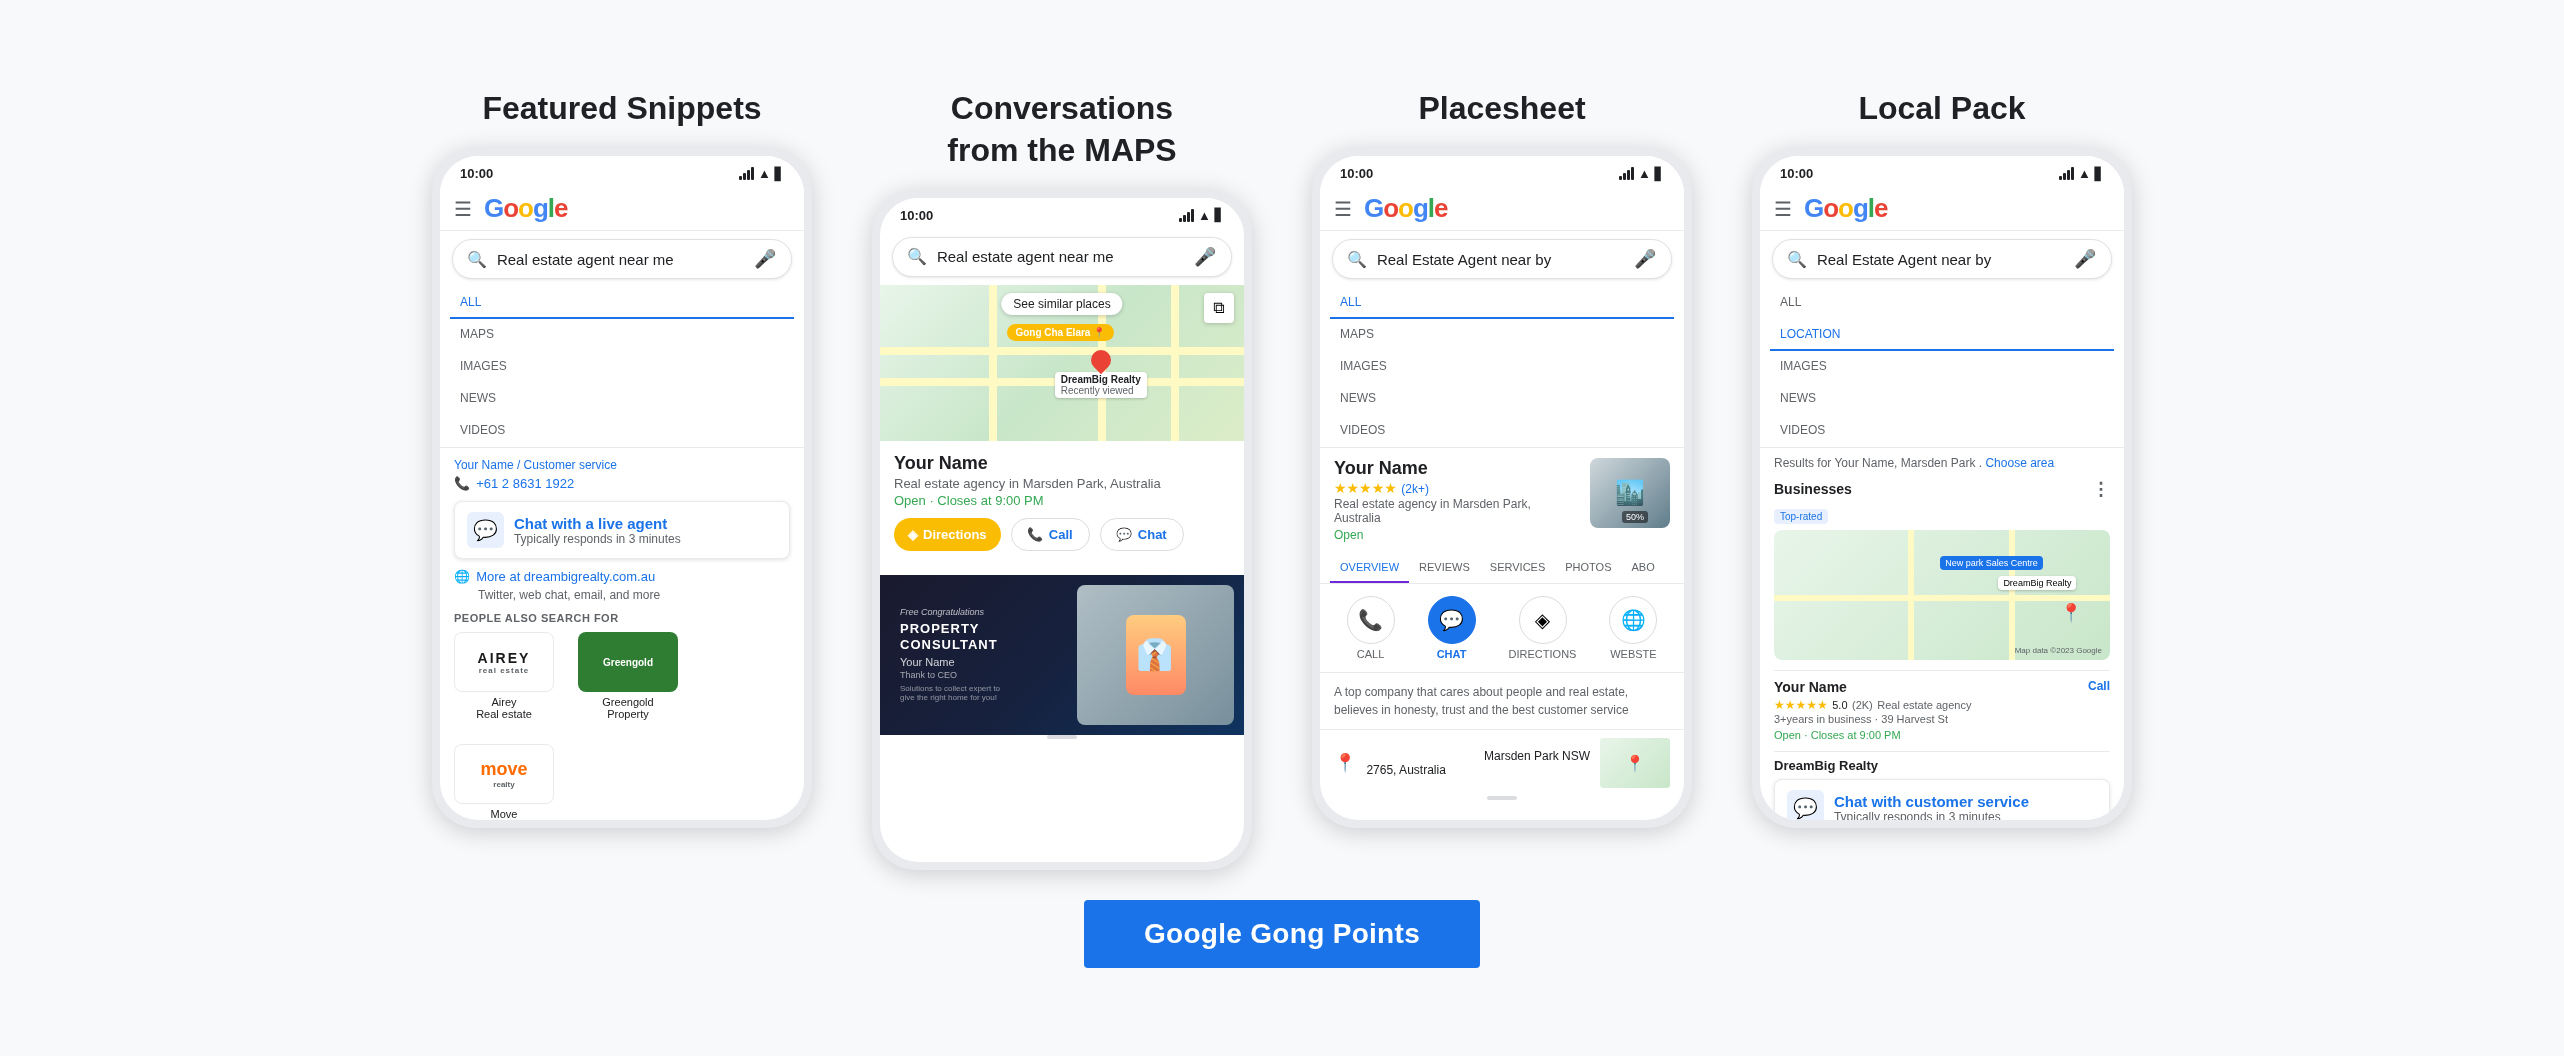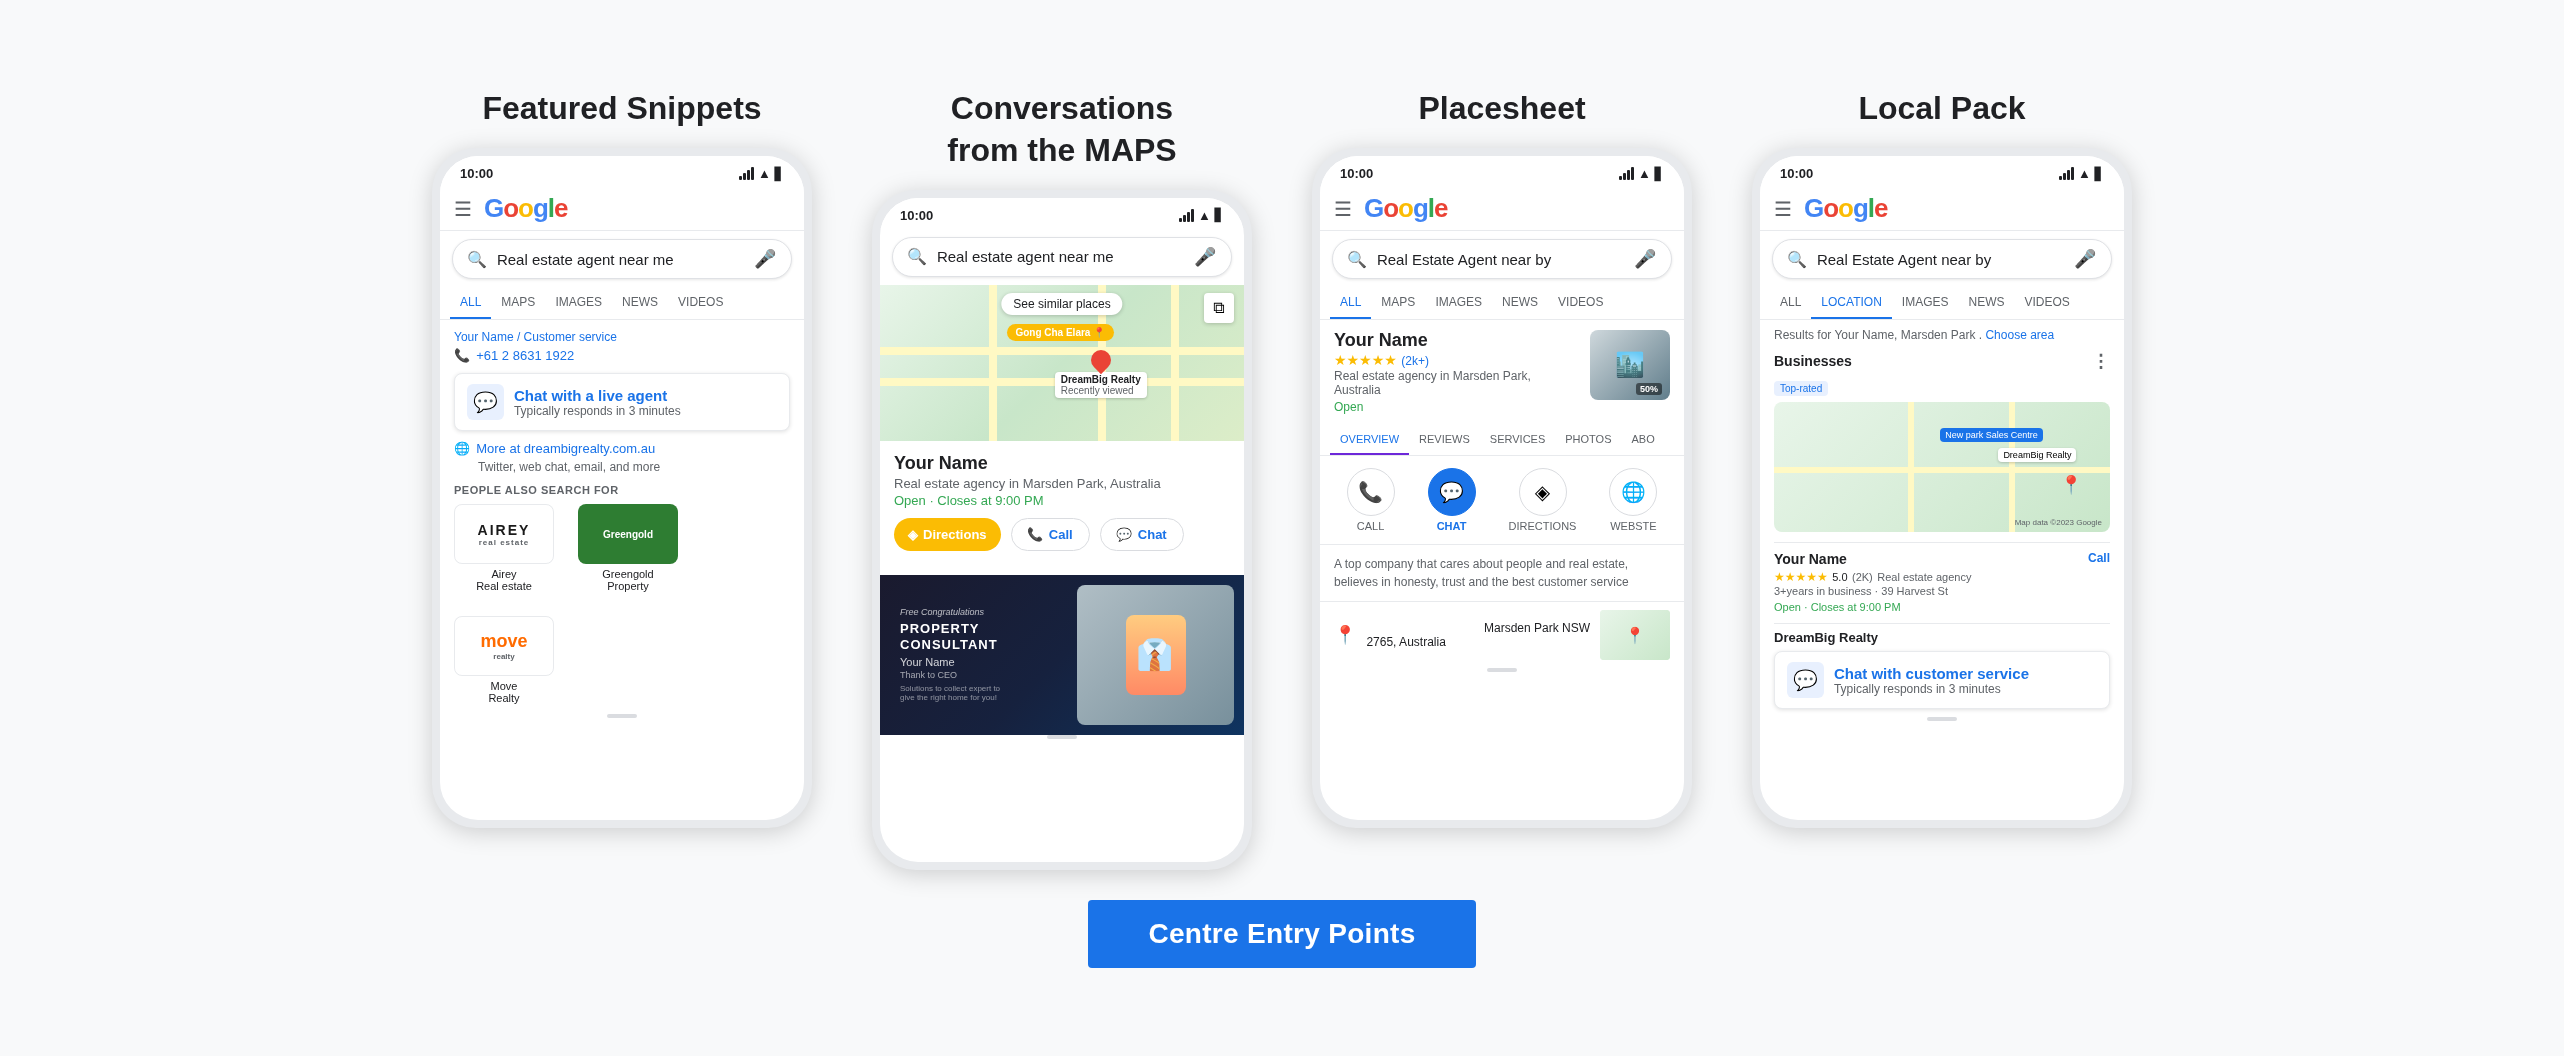--- a/index.html
+++ b/index.html
@@ -142,20 +142,21 @@
       font-size: 18px;
     }
 
     
     .tab-bar {
       display: flex;
       gap: 0;
       padding: 0 10px;
       border-bottom: 1px solid #e8eaed;
       flex-shrink: 0;
+      flex-direction: column;
     }
 
     .tab {
       padding: 8px 10px;
       font-size: 12px;
       color: #5f6368;
       cursor: pointer;
       border-bottom: 2px solid transparent;
       white-space: nowrap;
     }
@@ -737,27 +738,26 @@
 
     .local-biz-row {
       display: flex;
       justify-content: space-between;
       align-items: flex-start;
     }
 
     .place-50-badge {
       position: absolute;
       bottom: 5px;
-      right: 8px;
+      right: 22px;
       background: rgba(0,0,0,0.5);
       color: white;
       font-size: 9px;
       padding: 1px 4px;
       border-radius: 3px;
-      font-weight: bold;
     }
   </style>
 </head>
 <body>
 
 <div class="main-container">
   <div class="phones-row">
 
     <div class="phone-section">
       <div class="section-title">Featured Snippets</div>
@@ -1157,15 +1157,15 @@
             </div>
           </div>
           <div class="scroll-dot"></div>
         </div>
       </div>
     </div>
 
   </div>
 
   <div class="bottom-button-container">
-    <button class="google-entry-btn">Centre Entry Points</button>
+    <button class="google-entry-btn">Google Gong Points</button>
   </div>
 </div>
 
 </body></html>

